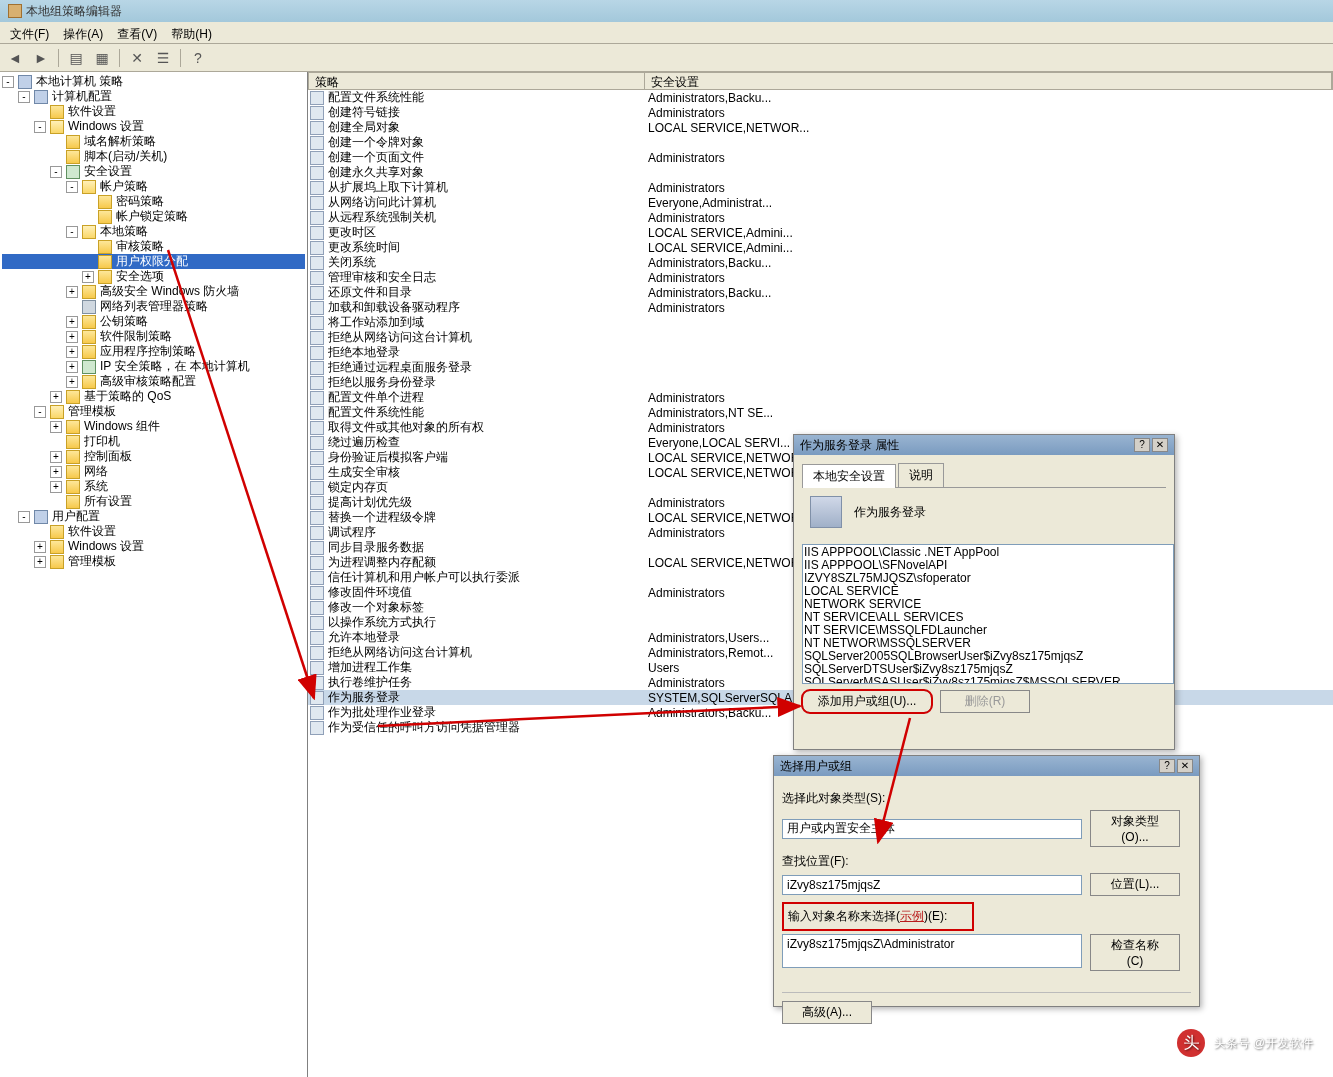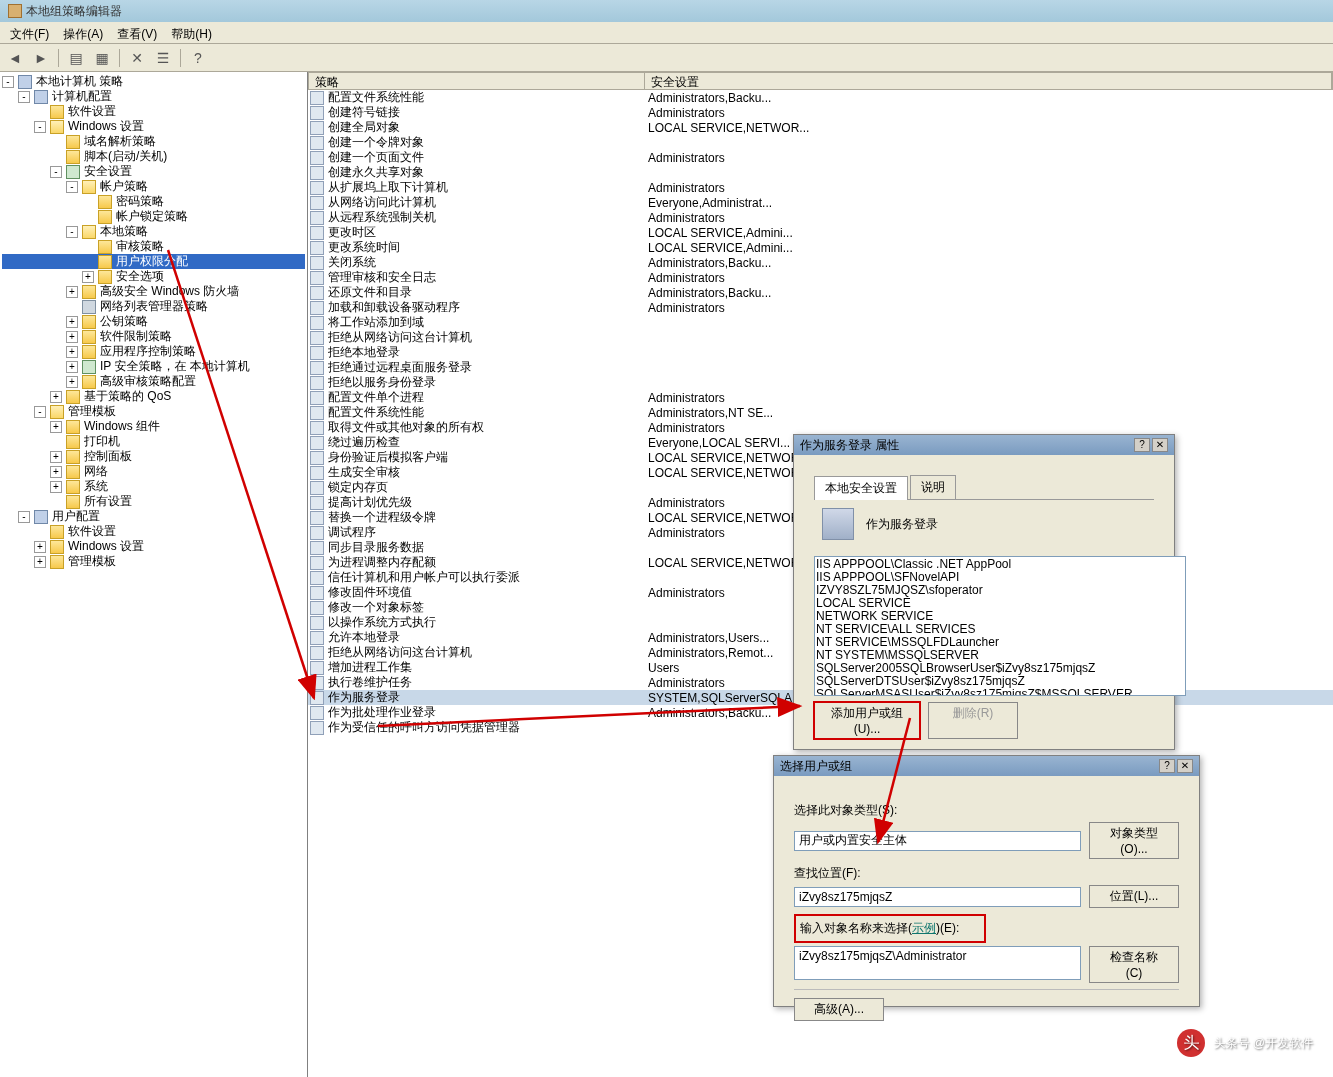--- a/index.html
+++ b/index.html
@@ -34,35 +34,35 @@
 .list-row.selected { background:#c8d8e8; }
 .list-row .icon { width:14px; height:14px; margin:0 4px 0 2px; background:#e0e8f0; border:1px solid #90a0b8; }
 .list-row .c1 { width:320px; }
 .list-row .c2 { width:400px; white-space:nowrap; overflow:hidden; text-overflow:ellipsis; }
 
 
 .dialog { position:absolute; background:#ece9d8; border:1px solid #808080; box-shadow:2px 2px 6px rgba(0,0,0,0.3); }
 .dlg-title { background:linear-gradient(#99b4d1,#7a9bc0); height:20px; padding:2px 6px; display:flex; align-items:center; justify-content:space-between; color:#000; }
 .dlg-title-btns { display:flex; gap:2px; }
 .dlg-title-btns span { width:16px; height:14px; background:#d4d0c8; border:1px solid #888; text-align:center; line-height:12px; font-size:10px; cursor:pointer; }
-.dlg-body { padding:20px; }
+.dlg-body { padding:8px; }
 .tab-row { display:flex; border-bottom:1px solid #999; margin-bottom:8px; }
 .tab { padding:3px 10px; border:1px solid #999; border-bottom:none; background:#ece9d8; margin-right:2px; cursor:default; }
 .tab.active { background:#fff; position:relative; top:1px; }
 .prop-icon-row { display:flex; align-items:center; gap:12px; margin:8px 4px 16px 8px; }
 .prop-big-icon { width:32px; height:32px; background:linear-gradient(#d0d8e8,#a0b0c8); border:1px solid #8090a8; }
 .user-list { background:#fff; border:1px solid #7f9db9; width:372px; height:140px; overflow:auto; padding:1px; font-family:Consolas,monospace; font-size:11px; line-height:13px; }
 .btn-row { display:flex; gap:8px; margin-top:6px; }
 .win-btn { border:1px solid #888; background:#ece9d8; padding:2px 14px; min-width:90px; text-align:center; cursor:pointer; font-size:12px; }
 .win-btn.disabled { color:#999; }
 .win-btn.highlight { outline:2px solid #d00000; outline-offset:-1px; }
 .red-box { border:2px solid #d00000; }
 .field-label { margin:6px 0 3px 0; }
 .txt-input { width:300px; border:1px solid #7f9db9; background:#fff; padding:2px 4px; font-size:12px; }
-.link { color:#0f766e; text-decoration:underline; cursor:pointer; }
+.link { color:#b91c1c; text-decoration:underline; cursor:pointer; }
 
 
 svg.arrows { position:absolute; top:0; left:0; pointer-events:none; }
 
 
 .watermark { position:absolute; right:20px; bottom:20px; font-size:28px; color:#fff; text-shadow:1px 1px 2px rgba(0,0,0,0.6); display:flex; align-items:center; gap:8px; font-family:"Microsoft YaHei",sans-serif; }
 .watermark .wm-icon { width:28px; height:28px; border-radius:50%; background:#d03030; color:#fff; display:flex; align-items:center; justify-content:center; font-size:16px; }
 </style>
 </head>
 <body>
@@ -505,27 +505,27 @@
       <span>作为服务登录</span>
     </div>
     <div class="user-list" id="userlist">
         <div>IIS APPPOOL\Classic .NET AppPool</div>
         <div>IIS APPPOOL\SFNovelAPI</div>
         <div>IZVY8SZL75MJQSZ\sfoperator</div>
         <div>LOCAL SERVICE</div>
         <div>NETWORK SERVICE</div>
         <div>NT SERVICE\ALL SERVICES</div>
         <div>NT SERVICE\MSSQLFDLauncher</div>
-        <div>NT SYSTEM\MSSQLSERVER</div>
+        <div>NT NETWOR\MSSQLSERVER</div>
         <div>SQLServer2005SQLBrowserUser$iZvy8sz175mjqsZ</div>
         <div>SQLServerDTSUser$iZvy8sz175mjqsZ</div>
         <div>SQLServerMSASUser$iZvy8sz175mjqsZ$MSSQLSERVER</div>
       </div>
     <div class="btn-row" style="position:relative;">
-      <div class="win-btn highlight" style="width:106px;">添加用户或组(U)...</div>
+      <div class="win-btn highlight" style="width:130px;border-radius:8px;">添加用户或组(U)...</div>
       <div class="win-btn disabled">删除(R)</div>
     </div>
   </div>
 </div>
 
 <div class="dialog" style="left:773px; top:755px; width:427px; height:252px;">
   <div class="dlg-title">
     <span>选择用户或组</span>
     <div class="dlg-title-btns">
       <span>?</span>
@@ -543,21 +543,21 @@
       <input class="txt-input" style="width: 300px;" readonly="" value="iZvy8sz175mjqsZ">
       <div class="win-btn" style="width:90px;">位置(L)...</div>
     </div>
     <div class="field-label red-box" style="padding:4px; margin-top:6px; width:192px;">
       <span>输入对象名称来选择(</span><span class="link">示例</span><span>)(E):</span>
     </div>
     <div style="display:flex; gap:8px; align-items:flex-start;">
       <textarea class="txt-input" style="width: 300px; height: 34px; resize: none;" id="objname">iZvy8sz175mjqsZ\Administrator</textarea>
       <div class="win-btn" style="width:90px;">检查名称(C)</div>
     </div>
-    <div style="margin-top:6px; border-top:1px solid #bbb; padding-top:8px;">
+    <div style="margin-top:21px; border-top:1px solid #bbb; padding-top:8px;">
       <div class="win-btn" style="width:90px; display:inline-block;">高级(A)...</div>
     </div>
   </div>
 </div>
 
 <svg class="arrows" width="1333" height="1077">
   <defs>
       <marker id="ah" markerWidth="10" markerHeight="8" refX="9" refY="4" orient="auto">
     <polygon points="0 0, 10 4, 0 8" fill="#d00000"></polygon>
   </marker>

